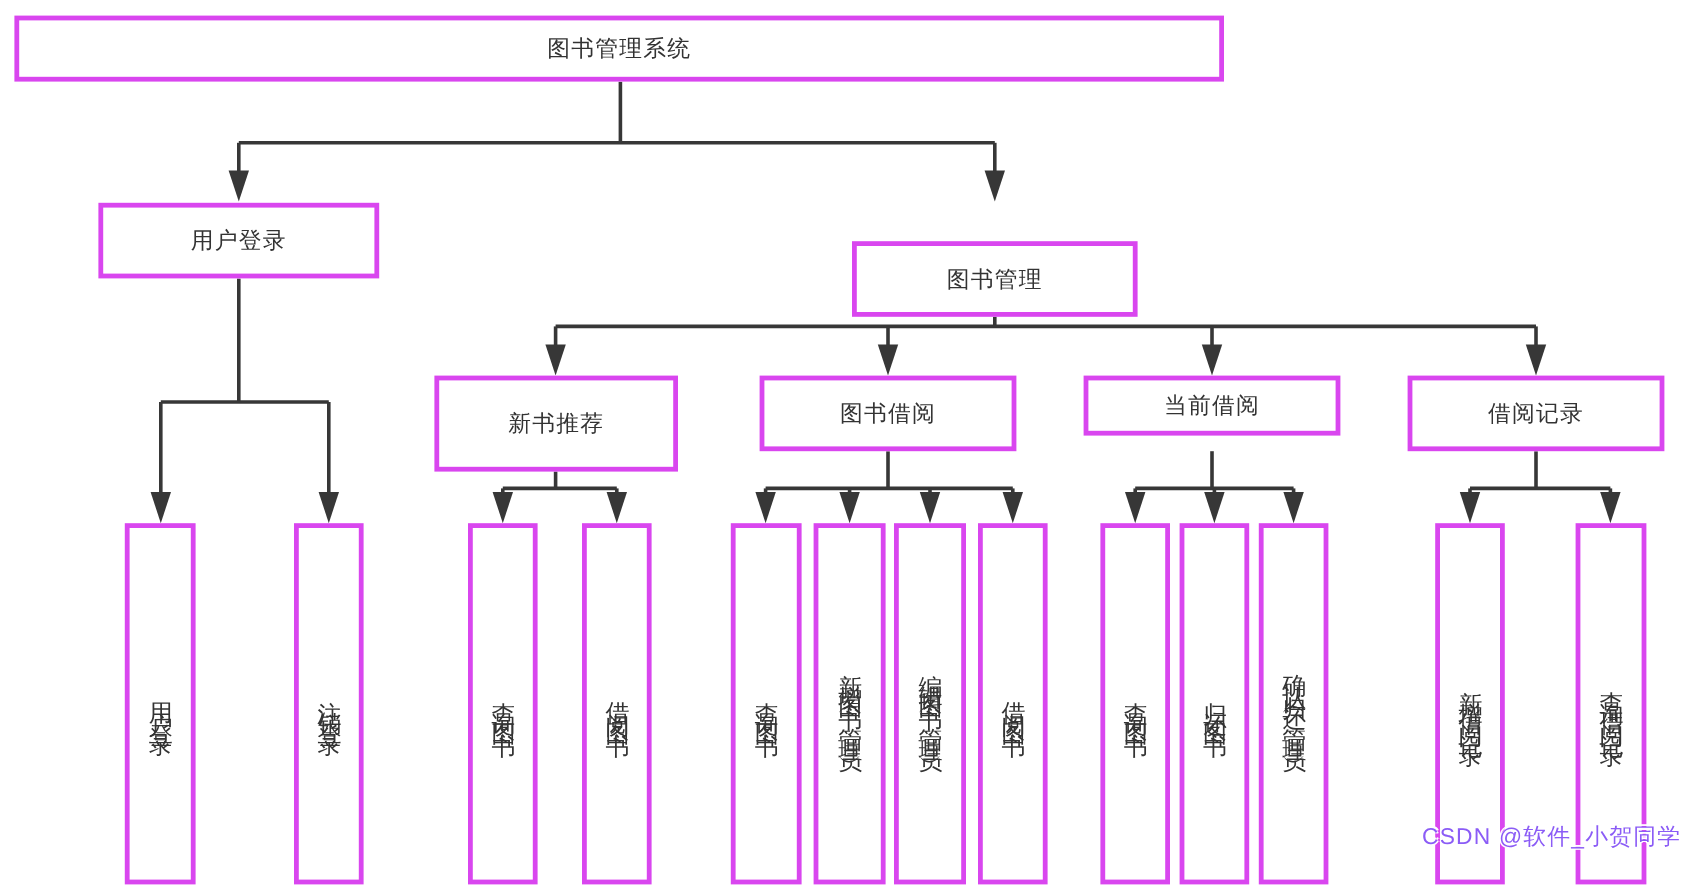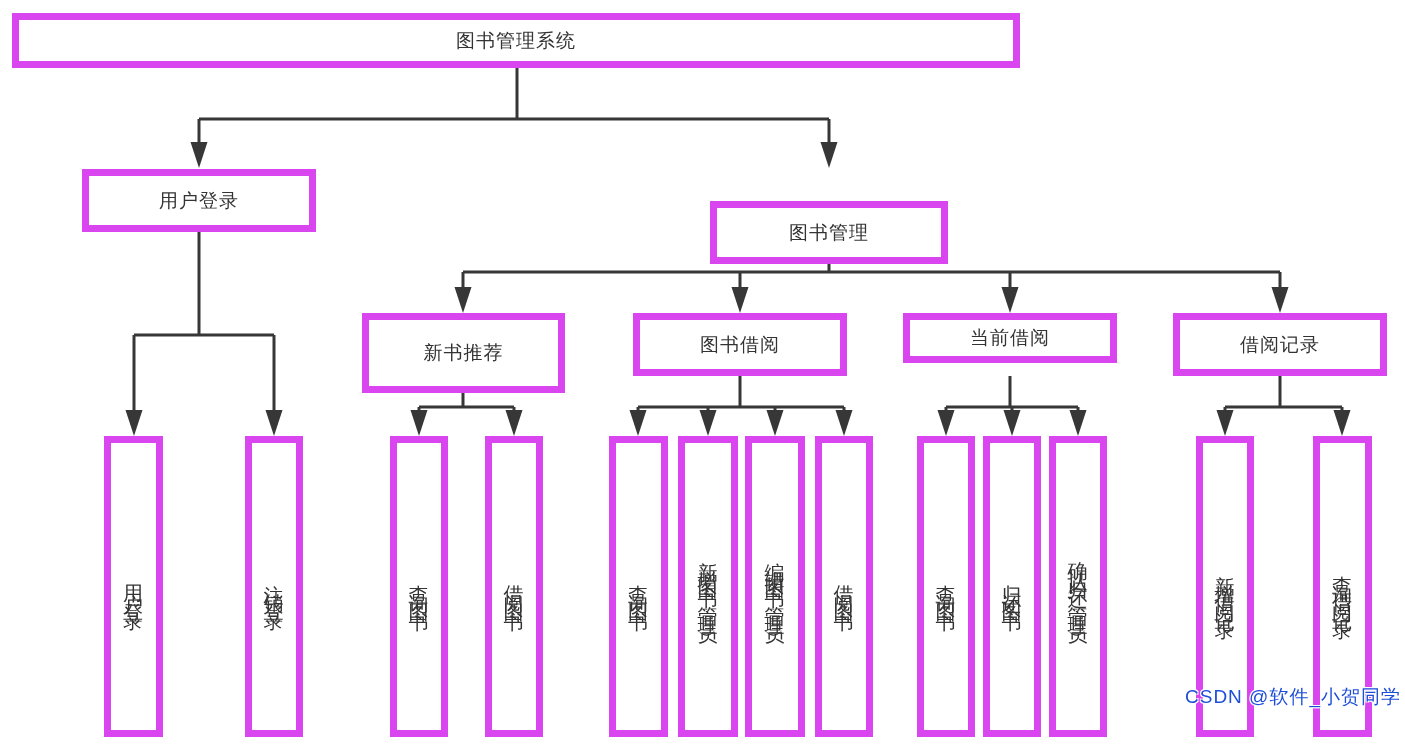--- a/index.html
+++ b/index.html
@@ -16,21 +16,21 @@
     position: absolute;
     left: 0; top: 0;
     width: 1405px; height: 747px;
   }
   svg.connectors line { stroke: #373737; stroke-width: 3; }
   svg.connectors polygon { fill: #373737; stroke: none; }
   .box {
     position: absolute;
     box-sizing: border-box;
     background: #ffffff;
-    border: 7px solid #d946ef;
+    border: 4px solid #d946ef;
     display: flex;
     align-items: center;
     justify-content: center;
   }
   .h-box {
     font-size: 19px;
     letter-spacing: 1px;
     white-space: nowrap;
   }
   .v-box {
@@ -60,21 +60,21 @@
   .leaf-10 { left: 983px;  width: 58px; }
   .leaf-11 { left: 1049px; width: 58px; }
   .leaf-12 { left: 1196px; width: 58px; }
   .leaf-13 { left: 1313px; width: 59px; }
   .watermark {
     position: absolute;
     left: 1185px;
     top: 684px;
     font-size: 19px;
     letter-spacing: 1px;
-    color: #1d4ed8;
+    color: #8b5cf6;
     white-space: nowrap;
     text-shadow: 1px 1px 0 #ffffff, -1px -1px 0 #ffffff, 1px -1px 0 #ffffff, -1px 1px 0 #ffffff;
   }
 </style>
 </head>
 <body>
 
 <div class="stage">
 
   <svg class="connectors" viewBox="0 0 1405 747" xmlns="http://www.w3.org/2000/svg">

